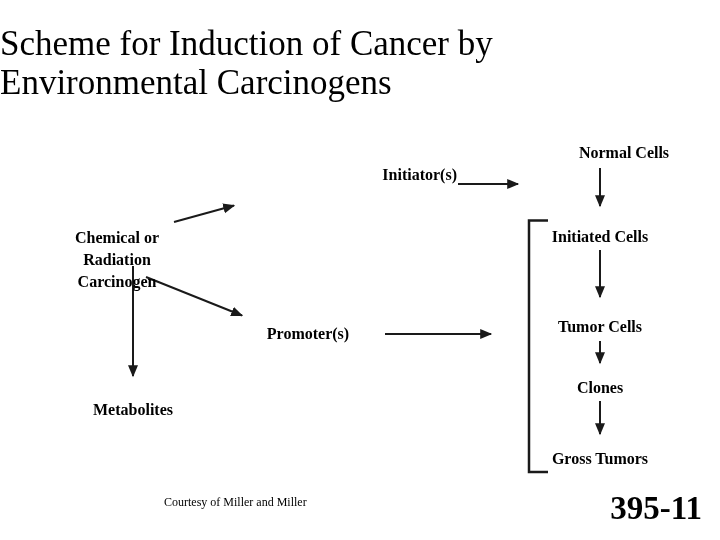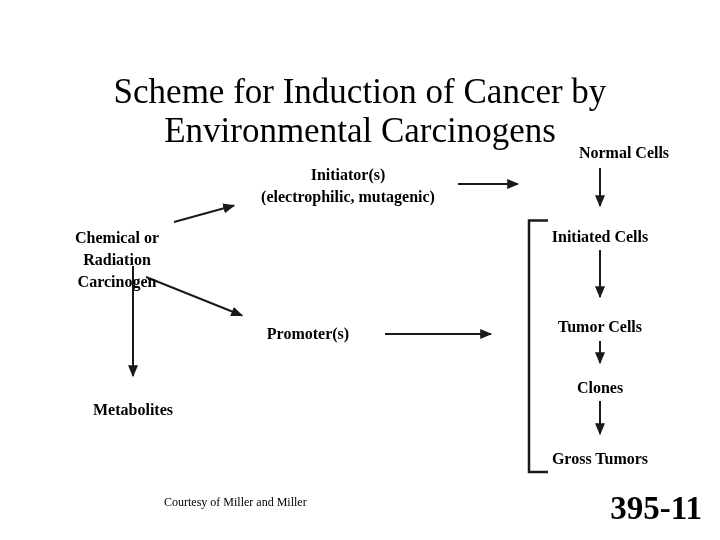--- a/index.html
+++ b/index.html
@@ -14,37 +14,36 @@
     background: #ffffff;
     font-family: "Liberation Serif", "DejaVu Serif", serif;
     color: #000000;
     overflow: hidden;
   }
   .title {
     position: absolute;
     left: 0;
     right: 0;
     top: 24px;
-    text-align: center;
+    text-align: left;
     font-size: 35px;
     line-height: 39px;
     font-weight: normal;
     letter-spacing: 0px;
-    margin-top: 48px;
   }
   .node {
     position: absolute;
     font-weight: bold;
     font-size: 16px;
     line-height: 22px;
     text-align: center;
     white-space: nowrap;
   }
   .node-carcinogen   { left: 52px;  top: 227px; width: 130px; }
-  .node-initiator    { left: 228px; top: 164px; width: 240px; }
+  .node-initiator    { left: 217px; top: 164px; width: 240px; text-align: right; }
   .node-promoter     { left: 254px; top: 323px; width: 108px; }
   .node-inactive     { left: 70px;  top: 398px; width: 126px; line-height: 23px; }
   .node-normal       { left: 542px; top: 142px; width: 164px; }
   .node-initiated    { left: 518px; top: 226px; width: 164px; }
   .node-tumor        { left: 518px; top: 316px; width: 164px; }
   .node-clones       { left: 518px; top: 377px; width: 164px; }
   .node-gross        { left: 518px; top: 448px; width: 164px; }
   .arrows {
     position: absolute;
     left: 0;
@@ -100,21 +99,20 @@
   </svg>
 
   <div class="node node-carcinogen">
     <div>Chemical or</div>
     <div>Radiation</div>
     <div>Carcinogen</div>
   </div>
 
   <div class="node node-initiator">
     <div>Initiator(s)</div>
-    <div>(electrophilic, mutagenic)</div>
   </div>
 
   <div class="node node-promoter">Promoter(s)</div>
 
   <div class="node node-inactive">
     <div>Metabolites</div>
   </div>
 
   <div class="node node-normal">Normal Cells</div>
 

